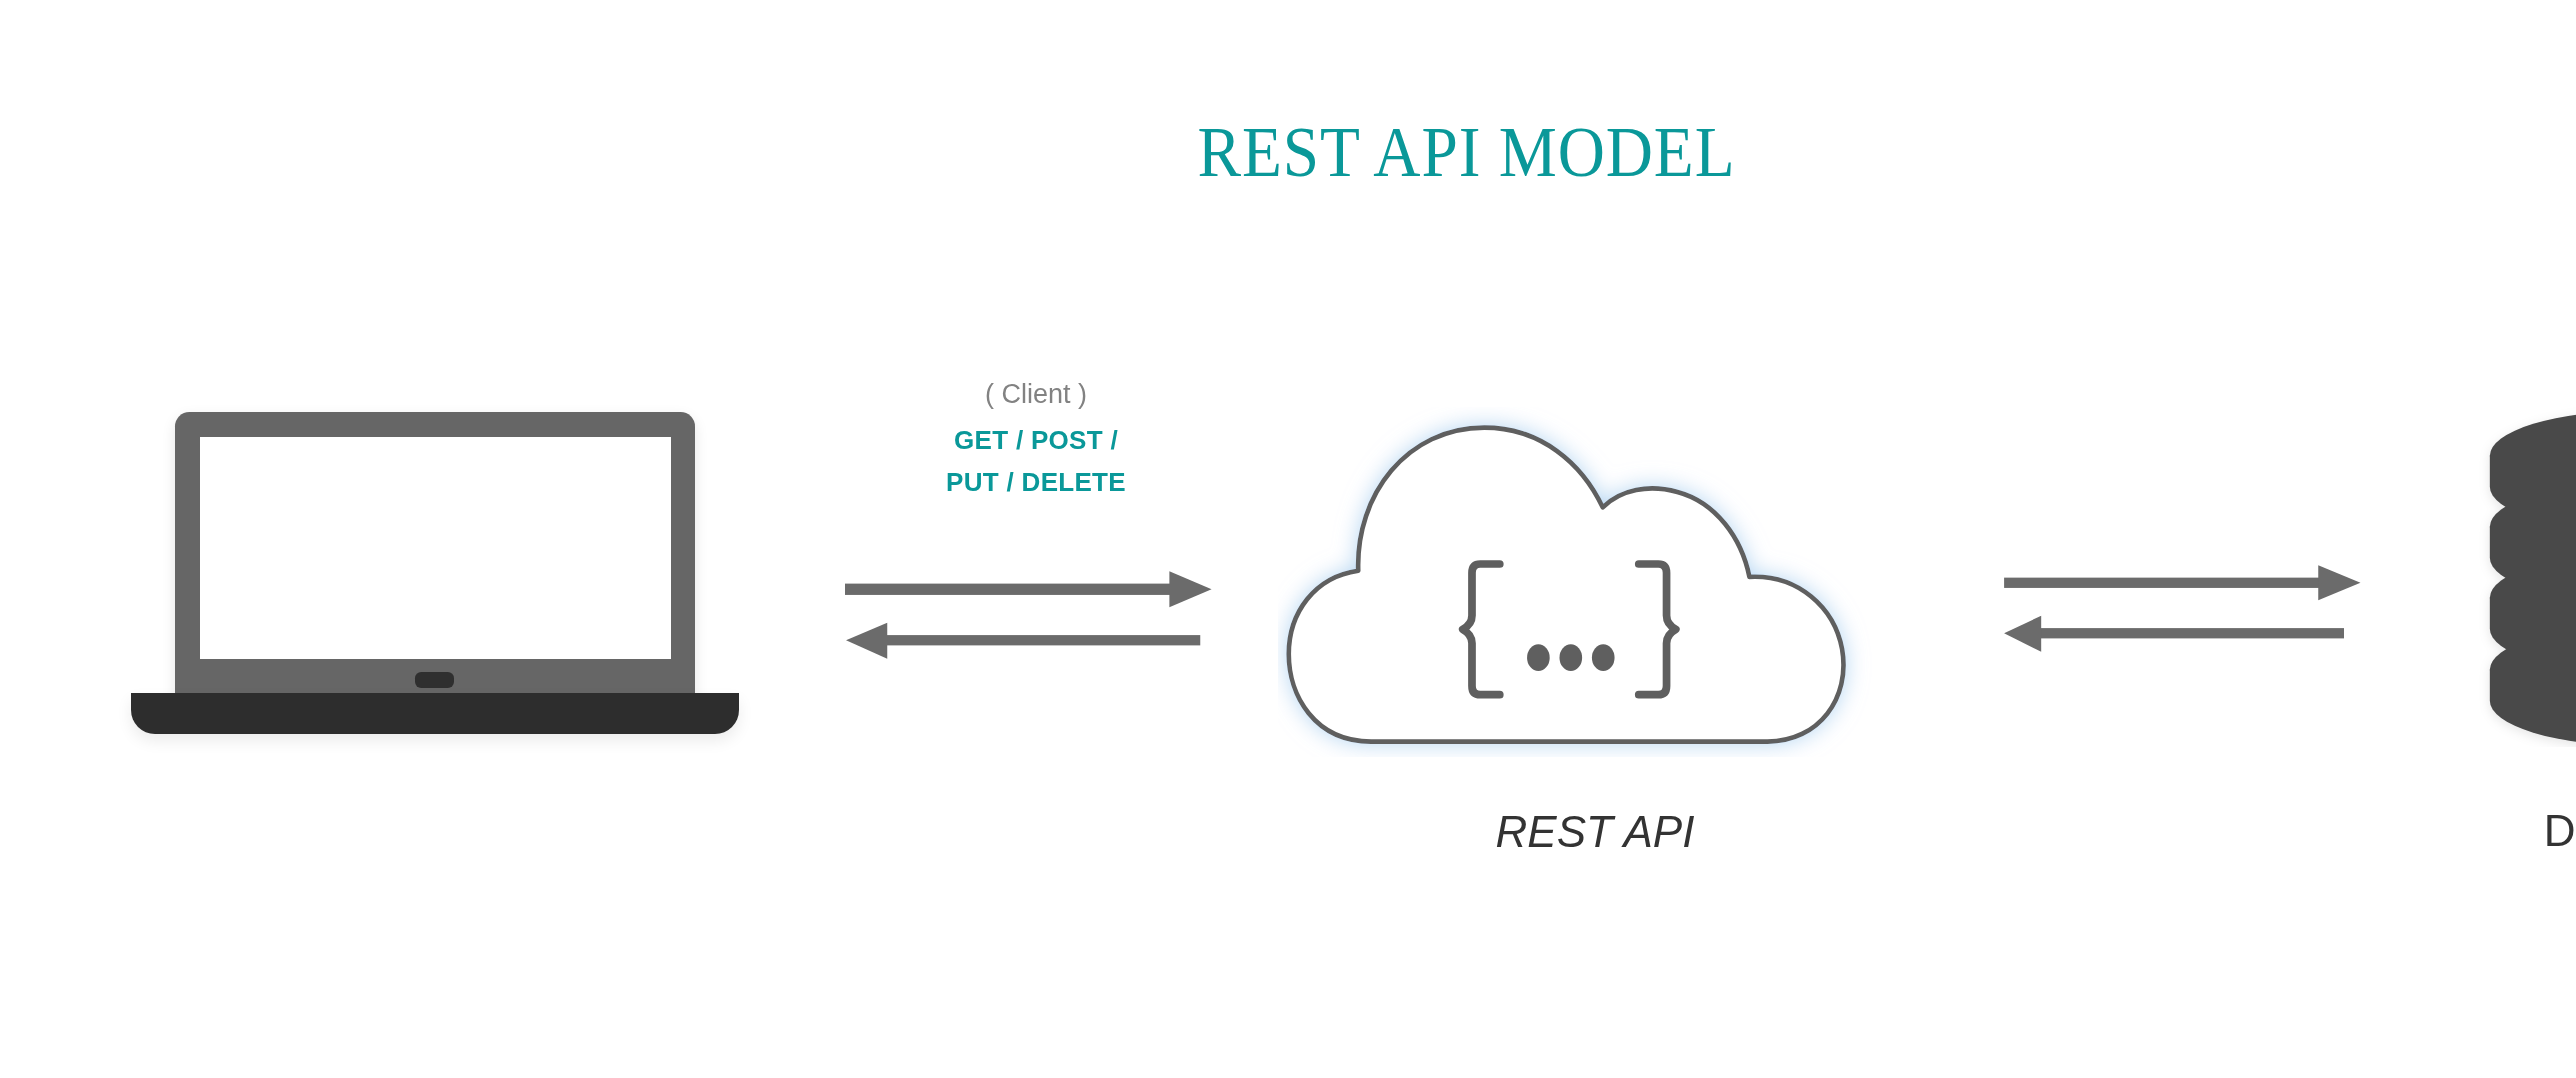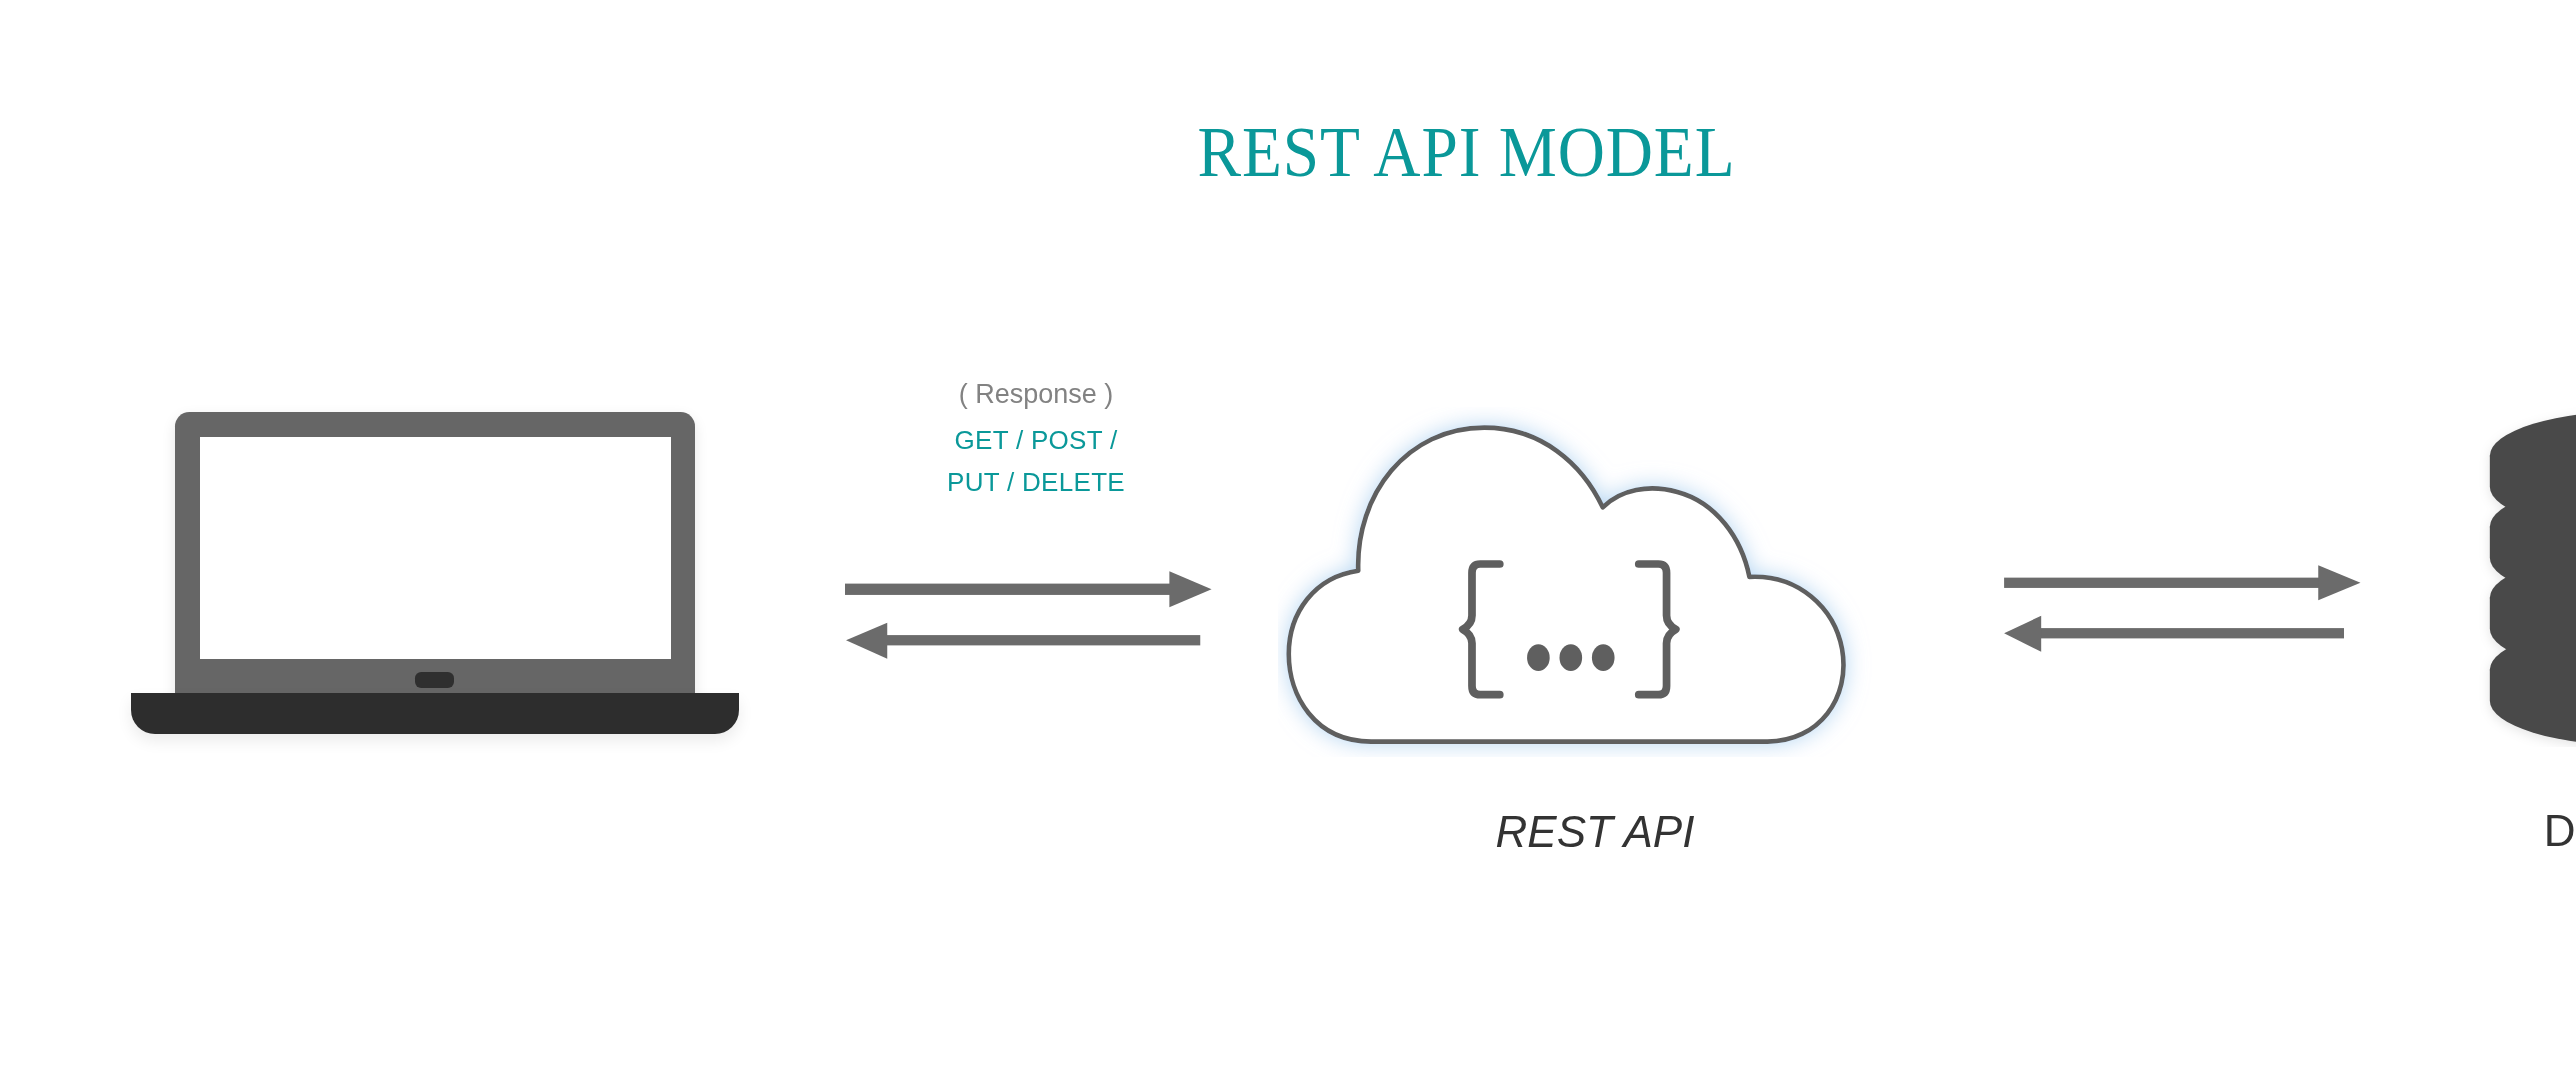--- a/index.html
+++ b/index.html
@@ -110,21 +110,21 @@
   .paren-text {
     color: #828282;
     font-size: 27px;
     font-weight: 400;
     line-height: 1;
     white-space: nowrap;
   }
   .verb-text {
     color: #0a9899;
     font-size: 26px;
-    font-weight: 400;
+    font-weight: 700;
     line-height: 1;
     letter-spacing: 0.3px;
     white-space: nowrap;
   }
   .gap-1 { height: 18.5px; }
   .gap-2 { height: 16.5px; }
 
   .arrows-left {
     position: absolute;
     left: 845px;
@@ -178,21 +178,21 @@
 
   <div class="laptop">
     <div class="laptop-lid">
       <div class="laptop-screen"></div>
       <div class="laptop-cam"></div>
     </div>
     <div class="laptop-base"></div>
   </div>
 
   <div class="mid-texts">
-    <div class="paren-text">( Response )</div>
+    <div class="paren-text">( Client )</div>
     <div class="gap-1"></div>
     <div class="verb-text">GET / POST /</div>
     <div class="gap-2"></div>
     <div class="verb-text">PUT / DELETE</div>
   </div>
 
   <div class="arrows-left">
     <svg width="381" height="103" viewBox="0 0 740 200" xmlns="http://www.w3.org/2000/svg">
 
       <g>

